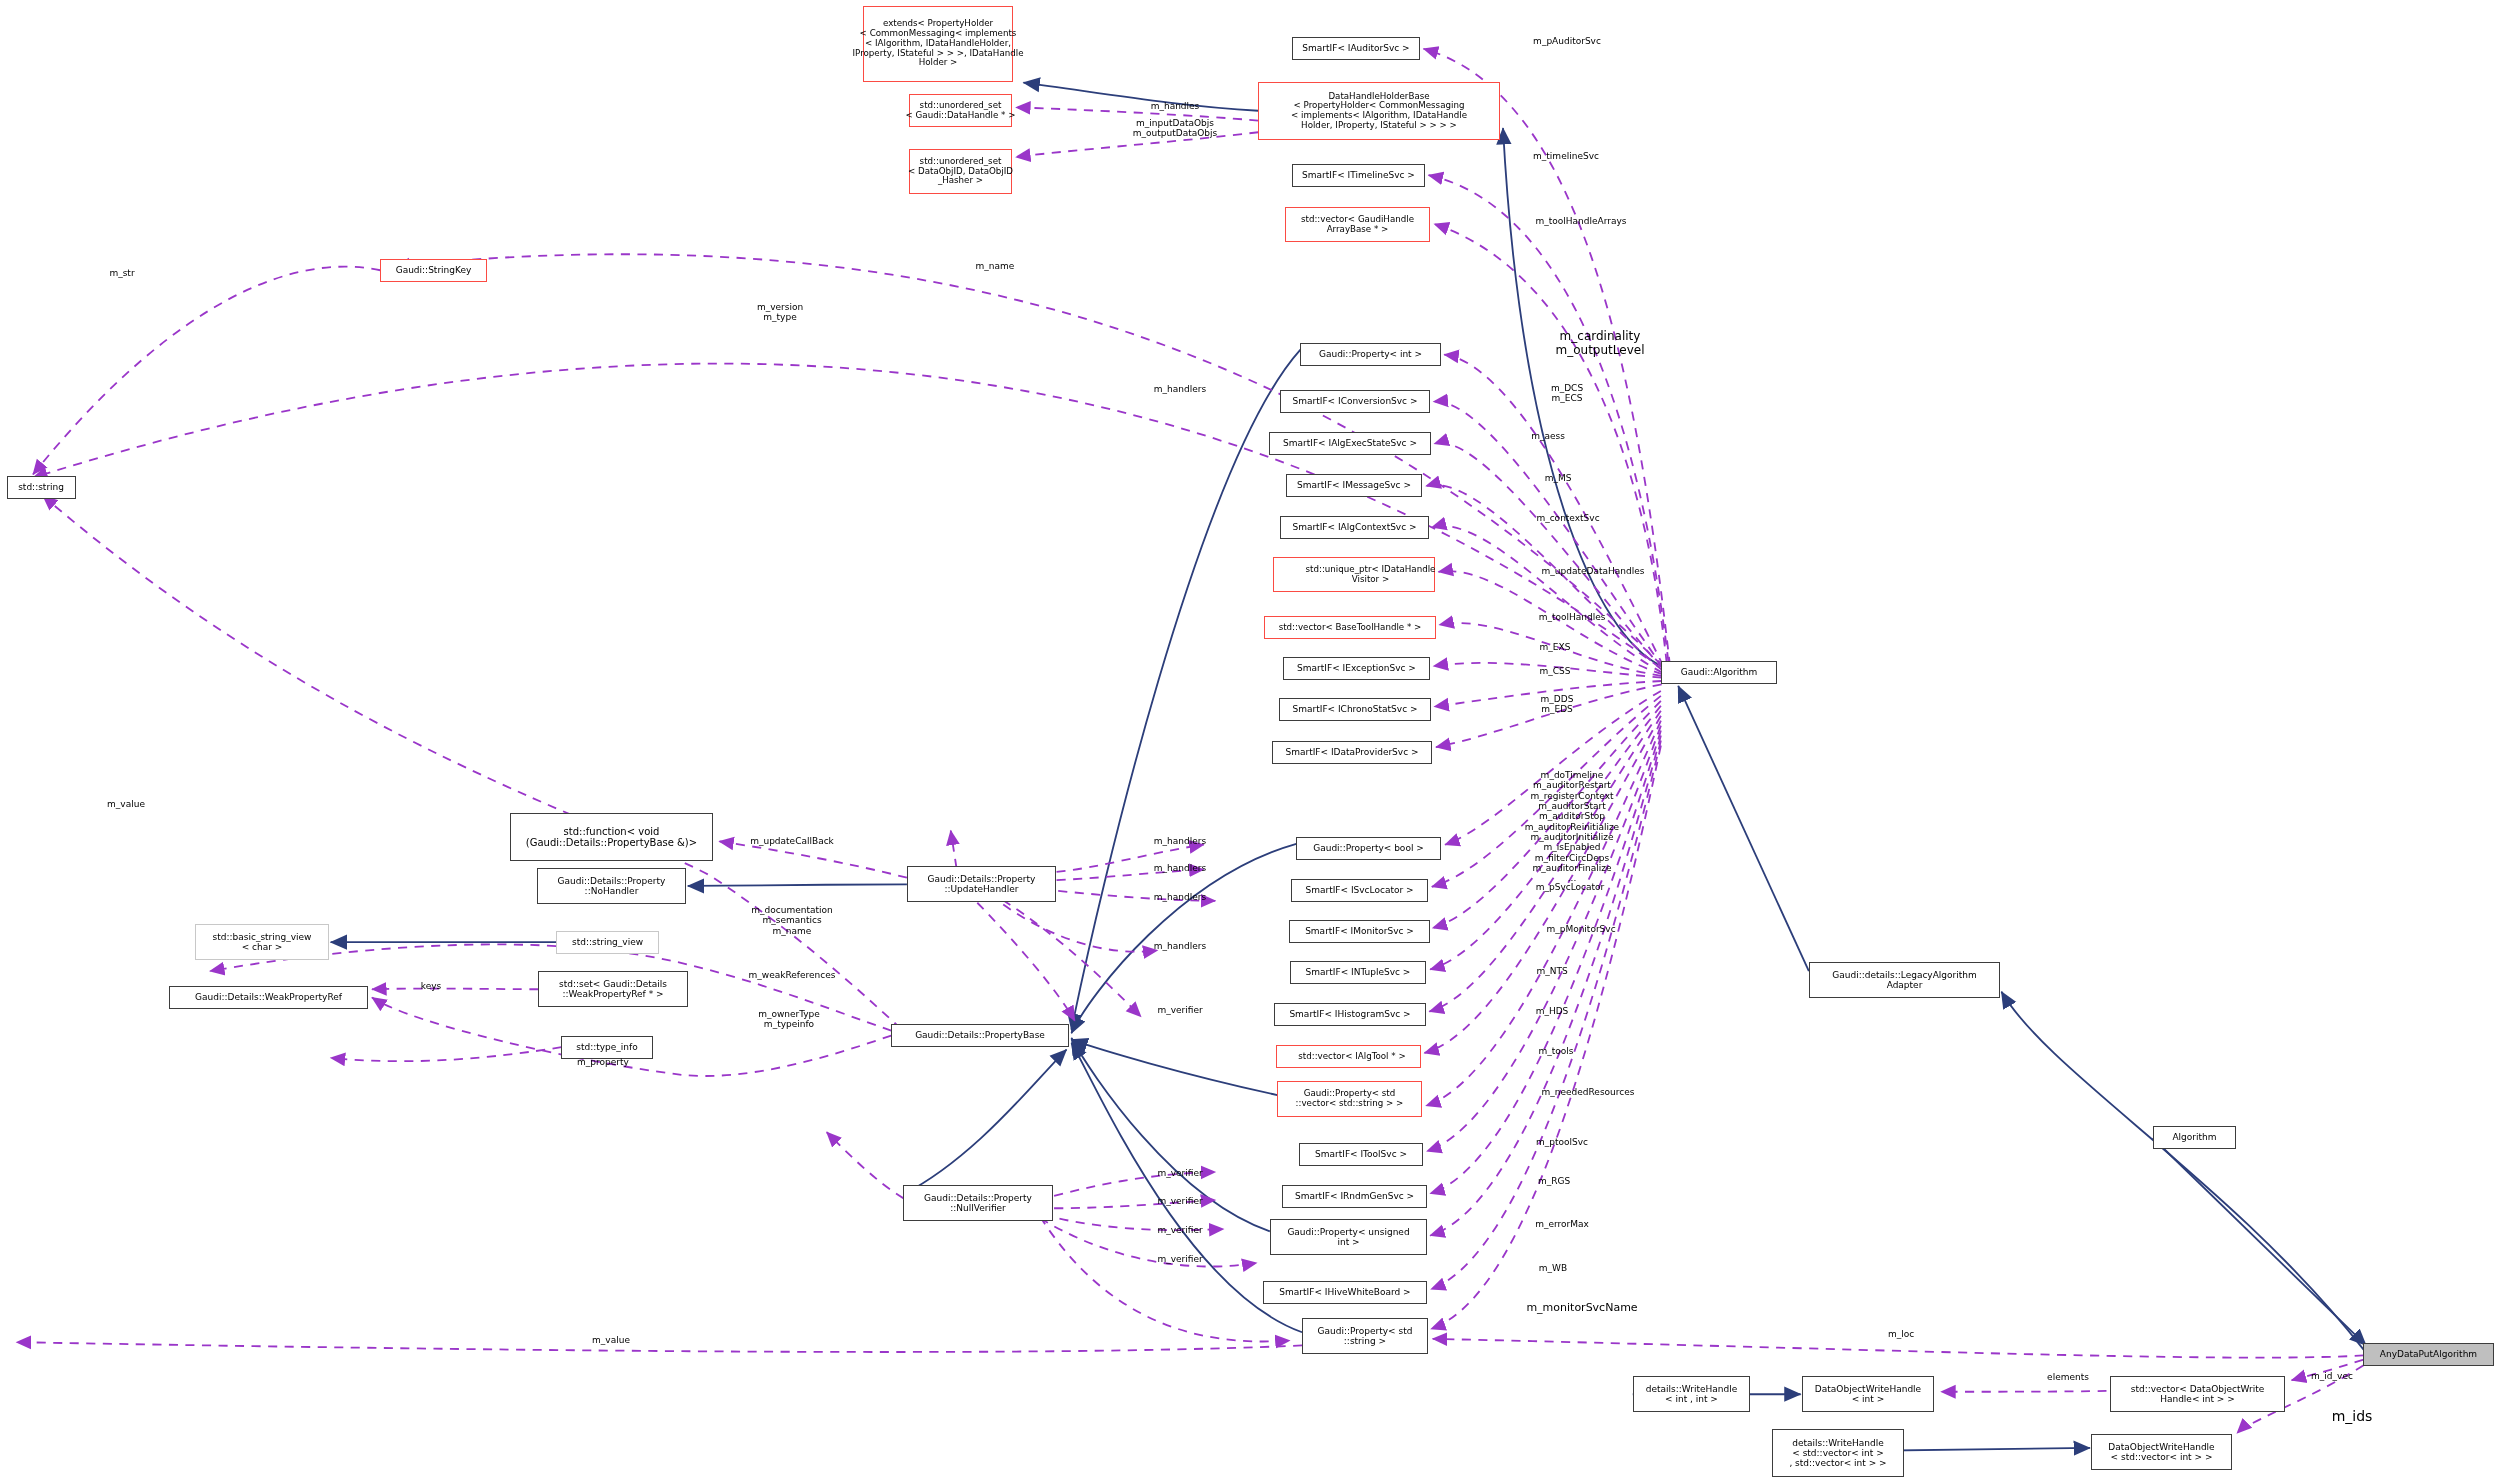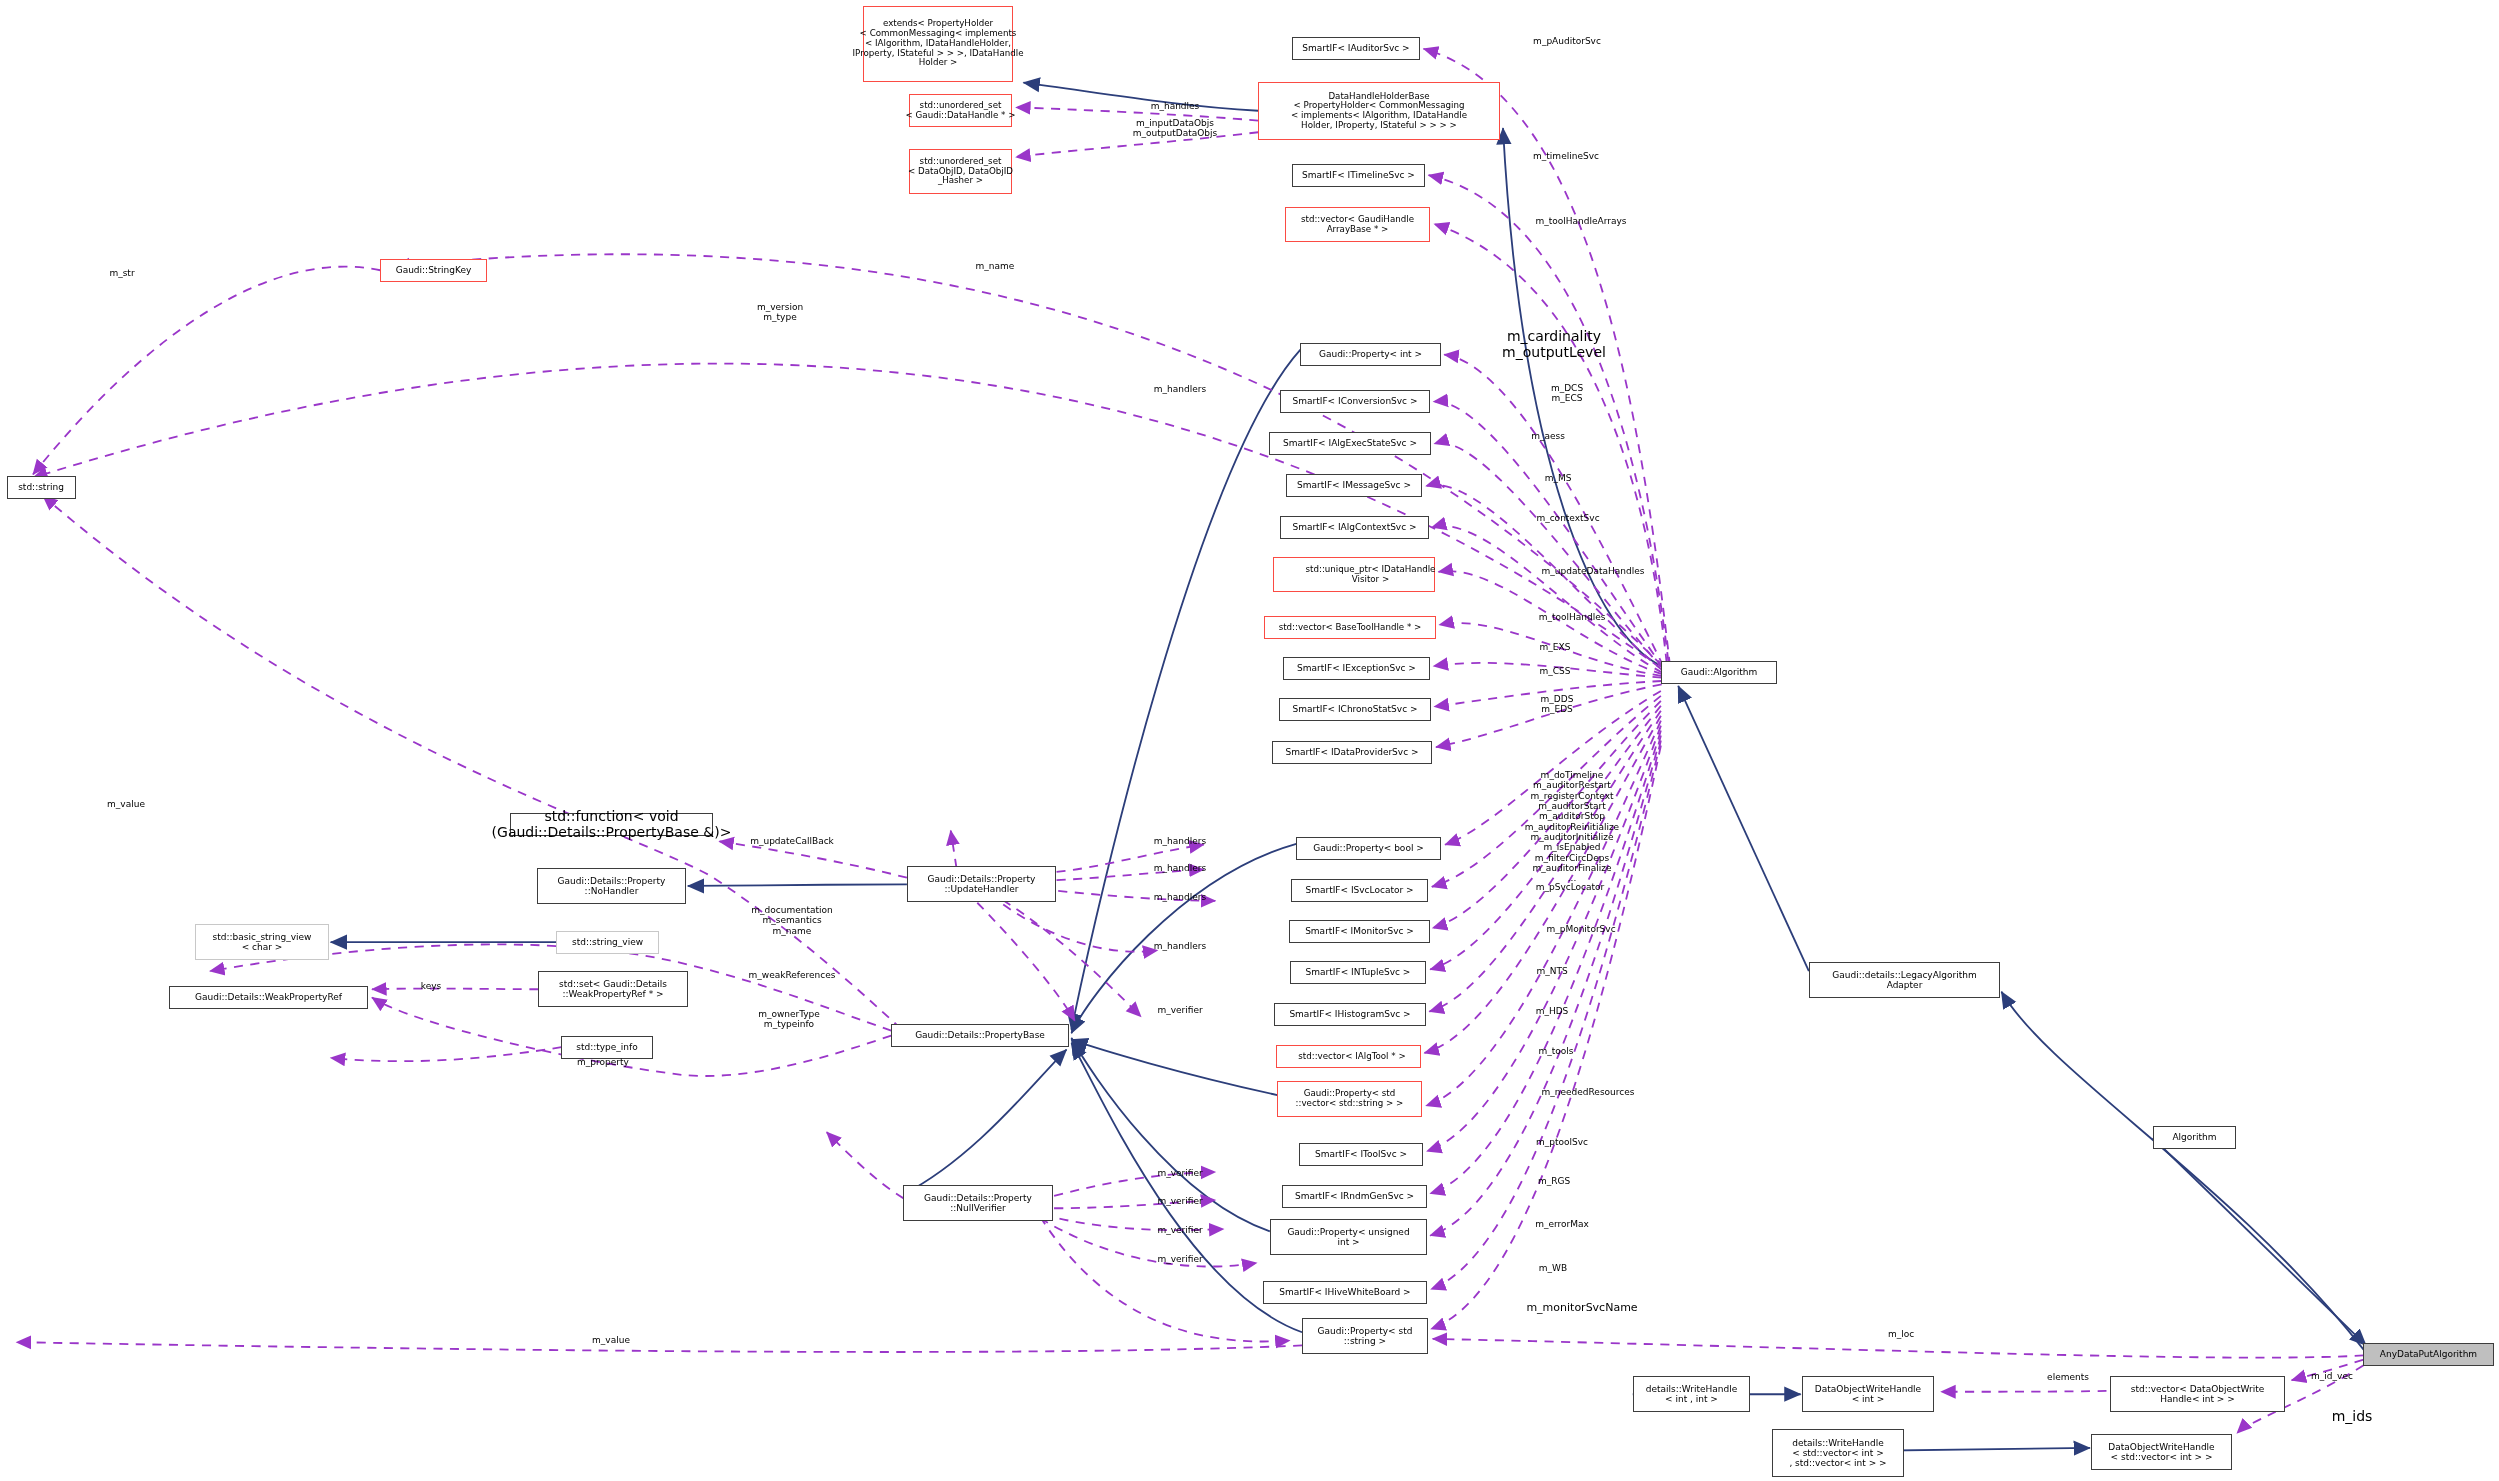--- a/index.html
+++ b/index.html
@@ -157,21 +157,21 @@
       <div class="node b-dark" style="left: 1270px; top: 1219px; width: 157px; height: 36px; font-size: 9px;">Gaudi::Property&lt; unsigned
 int &gt;</div>
       <div class="node b-dark" style="left: 1263px; top: 1281px; width: 164px; height: 23px; font-size: 9px;">SmartIF&lt; IHiveWhiteBoard &gt;</div>
       <div class="node b-dark" style="left: 1302px; top: 1318px; width: 126px; height: 36px; font-size: 9px;">Gaudi::Property&lt; std
 ::string &gt;</div>
       <div class="node b-dark" style="left: 1661px; top: 661px; width: 116px; height: 23px; font-size: 9px;">Gaudi::Algorithm</div>
       <div class="node b-dark" style="left: 1809px; top: 962px; width: 191px; height: 36px; font-size: 9px;">Gaudi::details::LegacyAlgorithm
 Adapter</div>
       <div class="node b-dark" style="left: 2153px; top: 1126px; width: 83px; height: 23px; font-size: 9px;">Algorithm</div>
       <div class="node fill-grey" style="left: 2363px; top: 1343px; width: 131px; height: 23px; font-size: 9px;">AnyDataPutAlgorithm</div>
-      <div class="node b-dark" style="left: 510px; top: 813px; width: 203px; height: 23px; font-size: 14px;">std::function&lt; void
+      <div class="node b-dark" style="left: 510px; top: 813px; width: 203px; height: 48px; font-size: 10px;">std::function&lt; void
 (Gaudi::Details::PropertyBase &amp;)&gt;</div>
       <div class="node b-dark" style="left: 537px; top: 868px; width: 149px; height: 36px; font-size: 9px;">Gaudi::Details::Property
 ::NoHandler</div>
       <div class="node b-grey" style="left: 195px; top: 924px; width: 134px; height: 36px; font-size: 9px;">std::basic_string_view
 &lt; char &gt;</div>
       <div class="node b-grey" style="left: 556px; top: 931px; width: 103px; height: 23px; font-size: 9px;">std::string_view</div>
       <div class="node b-dark" style="left: 169px; top: 986px; width: 199px; height: 23px; font-size: 9px;">Gaudi::Details::WeakPropertyRef</div>
       <div class="node b-dark" style="left: 538px; top: 971px; width: 150px; height: 36px; font-size: 9px;">std::set&lt; Gaudi::Details
 ::WeakPropertyRef * &gt;</div>
       <div class="node b-dark" style="left: 561px; top: 1036px; width: 92px; height: 23px; font-size: 9px;">std::type_info</div>
@@ -196,21 +196,21 @@
       <div class="elabel" style="left: 1567px; top: 41px; font-size: 9px;">m_pAuditorSvc</div>
       <div class="elabel" style="left: 1175px; top: 106px; font-size: 9px;">m_handles</div>
       <div class="elabel" style="left: 1175px; top: 128px; font-size: 9px;">m_inputDataObjs
 m_outputDataObjs</div>
       <div class="elabel" style="left: 1566px; top: 156px; font-size: 9px;">m_timelineSvc</div>
       <div class="elabel" style="left: 1581px; top: 221px; font-size: 9px;">m_toolHandleArrays</div>
       <div class="elabel" style="left: 122px; top: 273px; font-size: 9px;">m_str</div>
       <div class="elabel" style="left: 995px; top: 266px; font-size: 9px;">m_name</div>
       <div class="elabel" style="left: 780px; top: 312px; font-size: 9px;">m_version
 m_type</div>
-      <div class="elabel" style="left: 1554px; top: 344px; font-size: 14px;">m_cardinality
+      <div class="elabel" style="left: 1600px; top: 344px; font-size: 12px;">m_cardinality
 m_outputLevel</div>
       <div class="elabel" style="left: 1180px; top: 389px; font-size: 9px;">m_handlers</div>
       <div class="elabel" style="left: 1567px; top: 393px; font-size: 9px;">m_DCS
 m_ECS</div>
       <div class="elabel" style="left: 1548px; top: 436px; font-size: 9px;">m_aess</div>
       <div class="elabel" style="left: 1558px; top: 478px; font-size: 9px;">m_MS</div>
       <div class="elabel" style="left: 1568px; top: 518px; font-size: 9px;">m_contextSvc</div>
       <div class="elabel" style="left: 1593px; top: 571px; font-size: 9px;">m_updateDataHandles</div>
       <div class="elabel" style="left: 1572px; top: 617px; font-size: 9px;">m_toolHandles</div>
       <div class="elabel" style="left: 1555px; top: 647px; font-size: 9px;">m_EXS</div>

